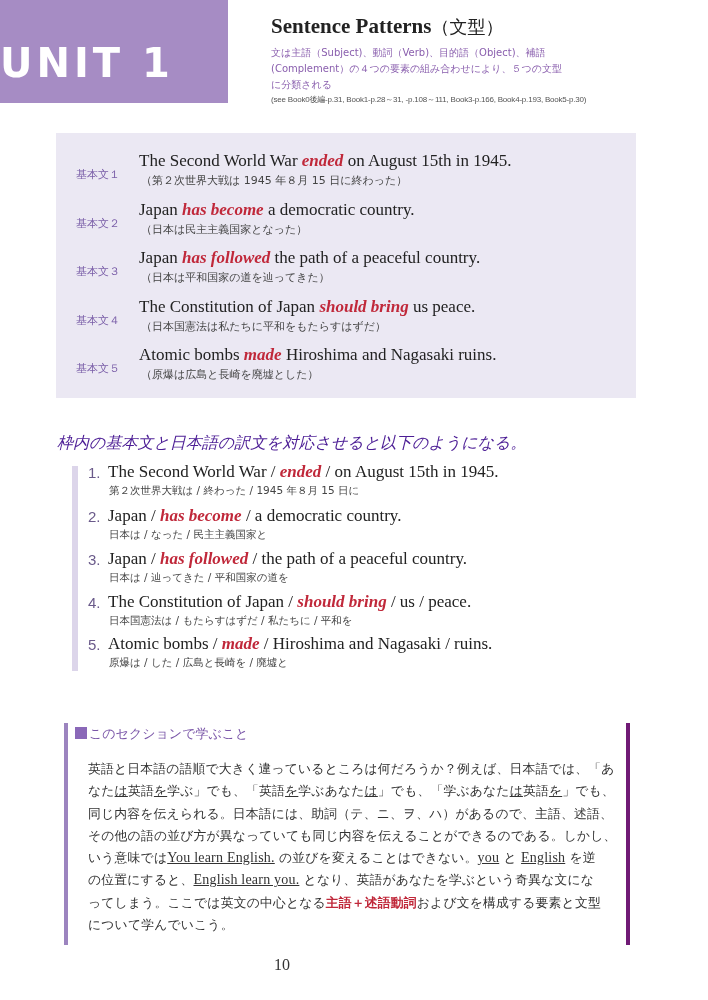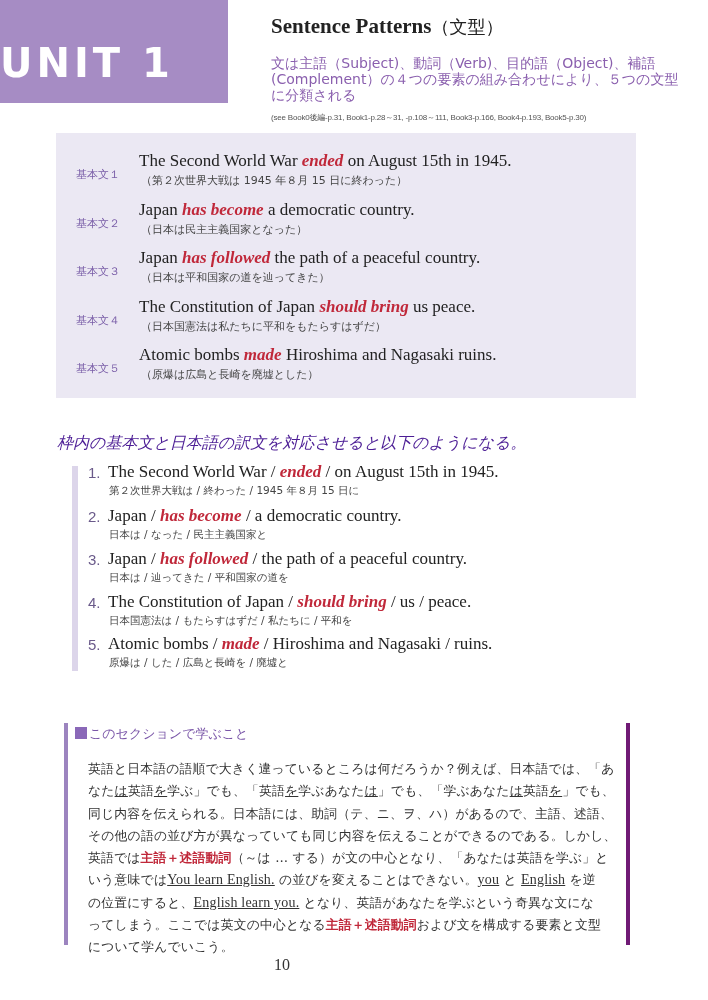--- a/index.html
+++ b/index.html
@@ -16,26 +16,26 @@
     color: #ffffff; font-family: "DejaVu Sans", sans-serif; font-weight: bold;
     font-size: 40px; letter-spacing: 4px; margin-top: 22px;
   }
   .header-text { position: absolute; left: 271px; top: 14px; width: 420px; }
   .title {
     font-family: "Liberation Serif", serif; font-weight: bold; font-size: 21px; color: #222;
     line-height: 24px;
   }
   .title .jp { font-weight: normal; font-family: "DejaVu Serif", serif; font-size: 18px; }
   .subtitle {
-    font-family: "DejaVu Sans", sans-serif; font-size: 14px; color: #8a5fae;
-    line-height: 16px; margin-top: 16px;
+    font-family: "DejaVu Sans", sans-serif; font-size: 10px; color: #8a5fae;
+    line-height: 16px; margin-top: 6px;
   }
   .refs {
     font-family: "Liberation Sans", sans-serif; font-size: 8px; color: #555; line-height: 12px;
-    margin-top: 9px; letter-spacing: -0.2px;
+    margin-top: 1px; letter-spacing: -0.2px;
   }
   .box {
     position: absolute; left: 56px; top: 133px; width: 580px; height: 265px;
     background: #ebe8f3;
   }
   .box-row { position: absolute; left: 0; }
   .box-label {
     position: absolute; left: 20px; top: 16px; font-size: 11px; color: #7a5ea8; width: 50px;
     font-family: "DejaVu Sans", sans-serif;
   }
@@ -169,21 +169,20 @@
 
 <div class="learn-box">
   <div class="learn-head">
     <span class="sq"></span><span>このセクションで学ぶこと</span>
   </div>
   <div class="learn-body">
     <p>英語と日本語の語順で大きく違っているところは何だろうか？例えば、日本語では、「あ</p>
     <p><span>なた</span><span class="u">は</span><span>英語</span><span class="u">を</span><span>学ぶ」でも、「英語</span><span class="u">を</span><span>学ぶあなた</span><span class="u">は</span><span>」でも、「学ぶあなた</span><span class="u">は</span><span>英語</span><span class="u">を</span><span>」でも、</span></p>
     <p>同じ内容を伝えられる。日本語には、助詞（テ、ニ、ヲ、ハ）があるので、主語、述語、</p>
     <p>その他の語の並び方が異なっていても同じ内容を伝えることができるのである。しかし、</p>
-    <p><span>英語では</span><span class="red">主語＋述語動詞</span><span>（～は … する）が文の中心となり、「あなたは英語を学ぶ」と</span></p>
     <p><span>いう意味では</span><span class="en">You learn English.</span><span> の並びを変えることはできない。</span><span class="en">you</span><span> と </span><span class="en">English</span><span> を逆</span></p>
     <p><span>の位置にすると、</span><span class="en">English learn you.</span><span> となり、英語があなたを学ぶという奇異な文にな</span></p>
     <p><span>ってしまう。ここでは英文の中心となる</span><span class="red">主語＋述語動詞</span><span>および文を構成する要素と文型</span></p>
     <p>について学んでいこう。</p>
   </div>
 </div>
 
 <div class="page-num">10</div>
 
 </body></html>

